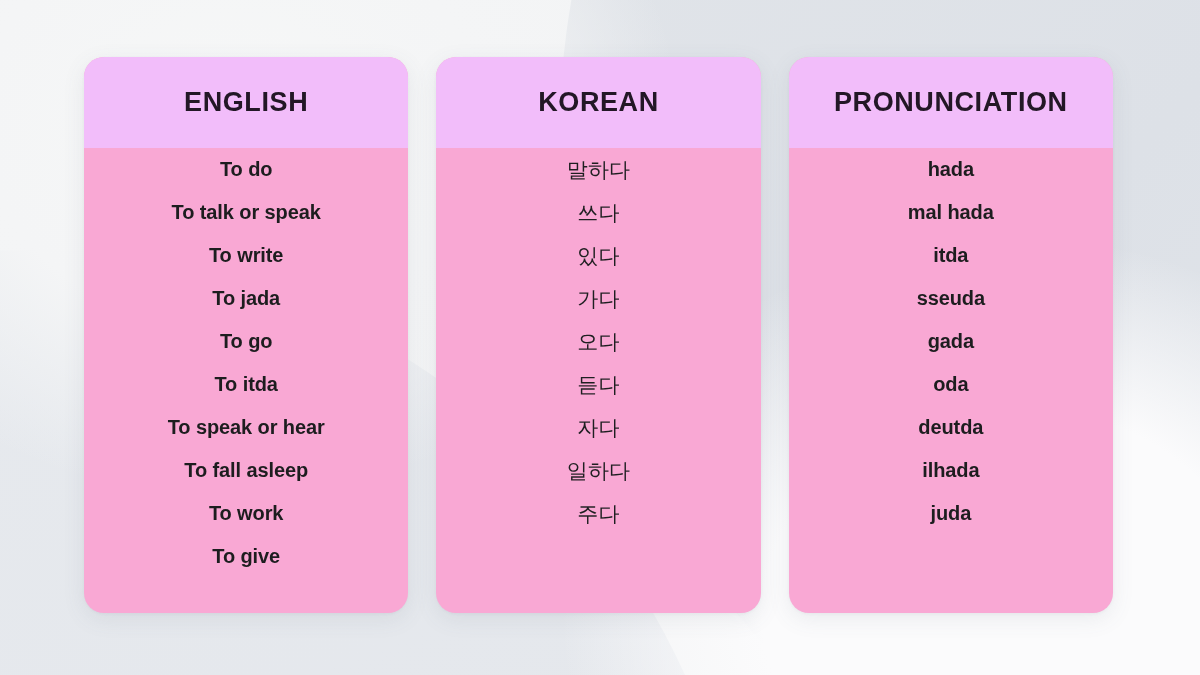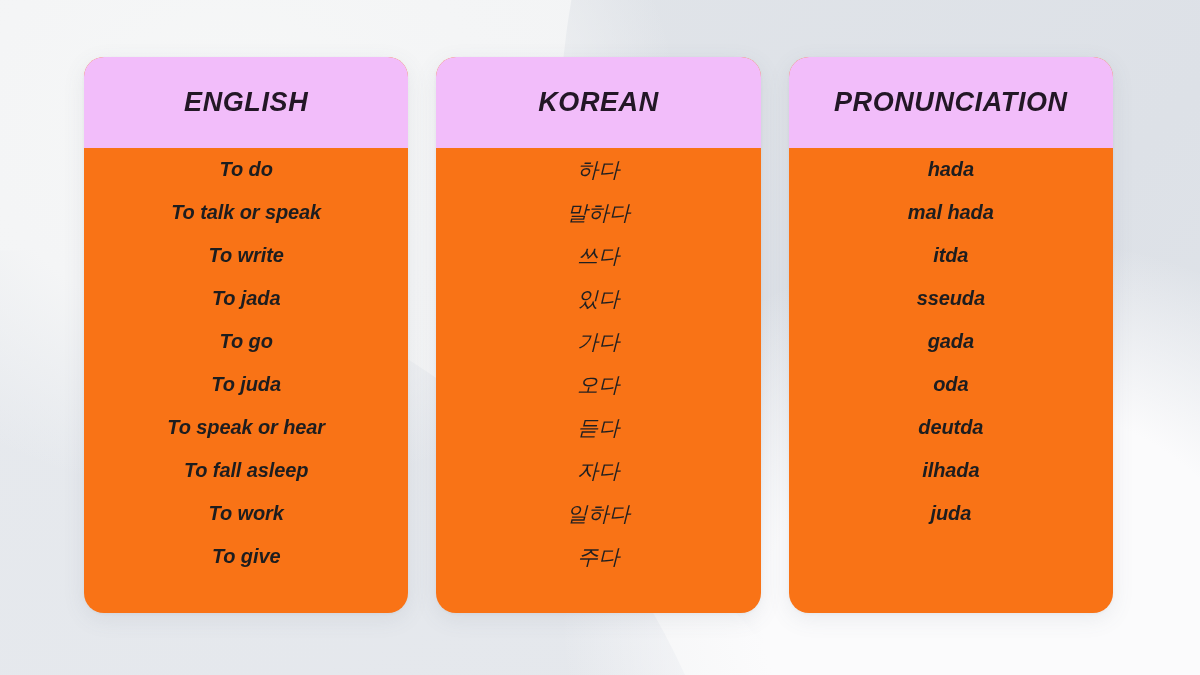--- a/index.html
+++ b/index.html
@@ -76,28 +76,27 @@
     left: 84px;
     top: 57px;
     width: 1029px;
     height: 556px;
     display: flex;
     gap: 28px;
   }
 
   .card {
     flex: 1 1 0;
-    background: #f97316;
+    background: #f9a8d4;
     border-radius: 20px;
     overflow: hidden;
     box-shadow: 0 6px 22px rgba(90, 100, 120, 0.10),
                 0 1px 3px rgba(90, 100, 120, 0.06);
     display: flex;
     flex-direction: column;
-    font-style: italic;
   }
 
   .card-header {
     height: 91px;
     background: #f2bdfa;
     display: flex;
     align-items: center;
     justify-content: center;
     flex: 0 0 auto;
   }
@@ -156,33 +155,32 @@
       <div class="card">
         <div class="card-header">
           <div class="card-header-title">ENGLISH</div>
         </div>
         <div class="card-body">
           <div class="cell latin">To do</div>
           <div class="cell latin">To talk or speak</div>
           <div class="cell latin">To write</div>
           <div class="cell latin">To jada</div>
           <div class="cell latin">To go</div>
-          <div class="cell latin">To juda</div>
+          <div class="cell latin">To itda</div>
           <div class="cell latin">To speak or hear</div>
           <div class="cell latin">To fall asleep</div>
           <div class="cell latin">To work</div>
           <div class="cell latin">To give</div>
         </div>
       </div>
       <div class="card">
         <div class="card-header">
           <div class="card-header-title">KOREAN</div>
         </div>
         <div class="card-body">
-          <div class="cell hangul">하다</div>
           <div class="cell hangul">말하다</div>
           <div class="cell hangul">쓰다</div>
           <div class="cell hangul">있다</div>
           <div class="cell hangul">가다</div>
           <div class="cell hangul">오다</div>
           <div class="cell hangul">듣다</div>
           <div class="cell hangul">자다</div>
           <div class="cell hangul">일하다</div>
           <div class="cell hangul">주다</div>
         </div>

